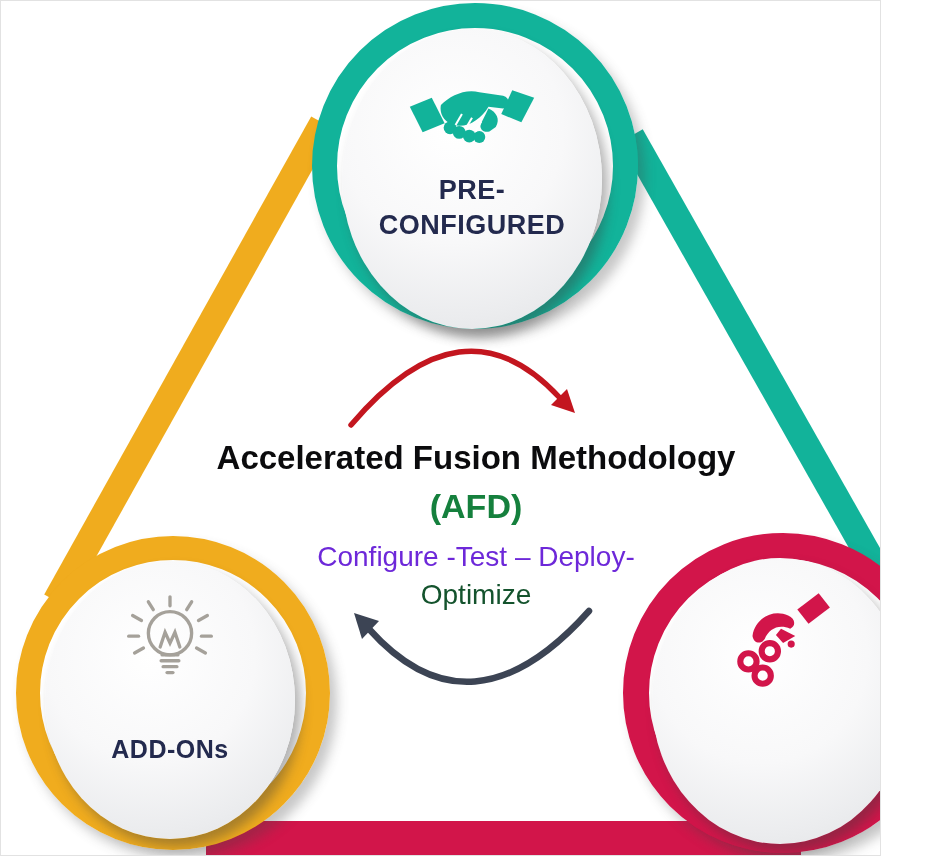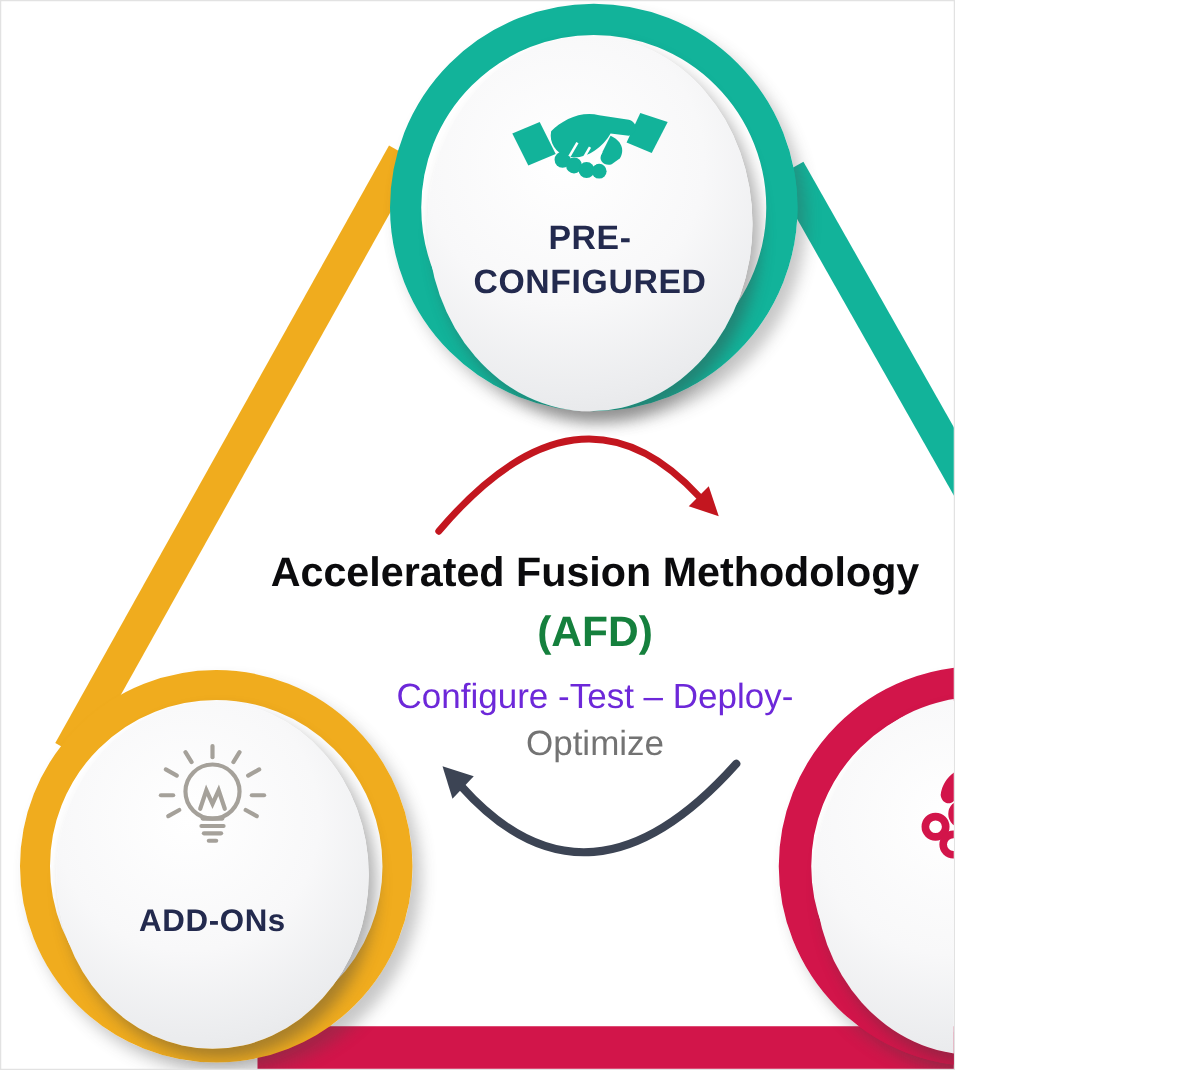--- a/index.html
+++ b/index.html
@@ -1,18 +1,18 @@
 <!DOCTYPE html>
 <html><head>
 <meta charset="utf-8">
 <style>
   html,body{margin:0;padding:0;background:#fff;}
   .canvas{
     position:relative;
-    width:764px;height:856px;
+    width:881px;height:856px;
     background:#ffffff;
     border:1px solid #e2e2e2;
     box-sizing:border-box;
     overflow:hidden;
     font-family:"Liberation Sans", sans-serif;
   }
   .layer{position:absolute;left:0;top:0;width:945px;height:856px;}
   svg{display:block;}
 
   
@@ -28,42 +28,42 @@
     box-shadow:6px 8px 12px rgba(60,60,60,.40);
     display:flex;flex-direction:column;align-items:center;
   }
   .node-top   {left:311px;top:2px;  width:326px;height:326px;}
   .node-left  {left:15px; top:535px;width:314px;height:314px;}
   .node-right {left:622px;top:532px;width:320px;height:320px;}
   .node-top   .ring{border:25px solid #12B39A;}
   .node-left  .ring{border:24px solid #F0AC1E;}
   .node-right .ring{border:26px solid #D2154A;}
   .node-top   .inner{left:30px;top:26px;width:260px;height:260px;padding-top:40px;}
-  .node-left  .inner{left:29px;top:25px;width:250px;height:250px;padding-top:28px;}
+  .node-left  .inner{left:29px;top:25px;width:250px;height:250px;padding-top:28px;gap:12px;}
   .node-right .inner{left:29px;top:25px;width:256px;height:256px;padding-top:30px;}
 
   .node-label{
     text-align:center;font-weight:bold;color:#232A4E;
     letter-spacing:.5px;
   }
   .node-top  .node-label{font-size:27px;line-height:1.3;margin-top:12px;}
   .node-left .node-label{font-size:25px;line-height:1.3;margin-top:14px;}
   .node-right .node-label{font-size:24px;line-height:1.35;margin-top:8px;}
   .node-label span{display:block;}
 
   
   .center-text{position:absolute;left:100px;top:0;width:750px;text-align:center;}
   .title-1{position:absolute;left:0;top:438px;width:100%;
     font-size:33px;font-weight:bold;color:#0b0b0d;}
   .title-2{position:absolute;left:0;top:486px;width:100%;
     font-size:34px;font-weight:bold;color:#15803d;}
   .subtitle-1{position:absolute;left:0;top:540px;width:100%;
     font-size:28px;color:#6d28d9;}
   .subtitle-2{position:absolute;left:0;top:578px;width:100%;
-    font-size:28px;color:#737373;}
+    font-size:28px;color:#14532d;}
 </style>
 </head>
 <body>
 
 <div class="canvas">
 
   <svg class="layer" viewBox="0 0 945 856">
     <line x1="322" y1="122" x2="55" y2="600" stroke="#F0AC1E" stroke-width="27"></line>
     <line x1="630" y1="135" x2="885" y2="585" stroke="#12B39A" stroke-width="27"></line>
     <rect x="205" y="820" width="595" height="36" fill="#D2154A"></rect>

